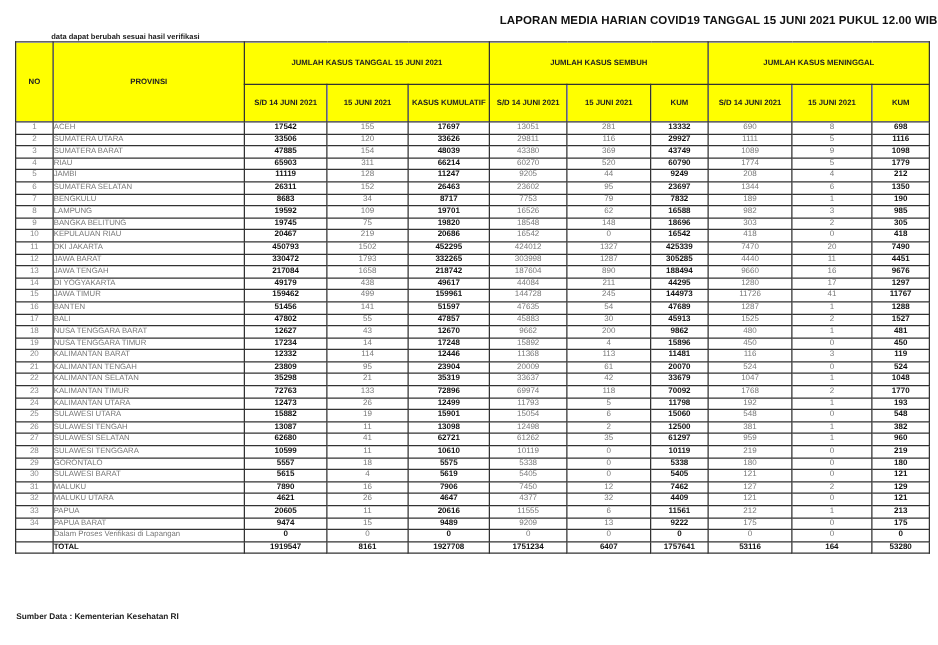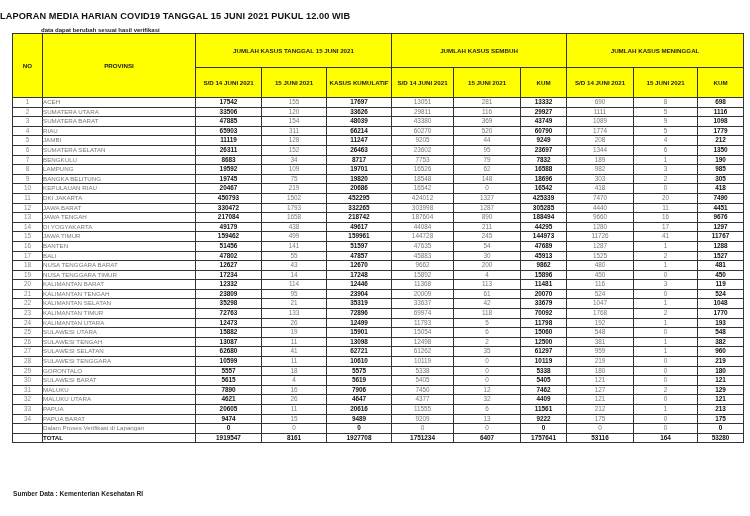--- a/index.html
+++ b/index.html
@@ -1,17 +1,17 @@
 <!DOCTYPE html>
 <html><head>
 <meta charset="utf-8">
 <style>
   html, body { margin:0; padding:0; background:#ffffff; }
   body { width:750px; height:516px; position:relative; overflow:hidden; font-family:"Liberation Sans", sans-serif; color:#111; }
-  .title { position:absolute; left:0; width:750px; top:11px; text-align:left; font-weight:bold; font-size:9.2px; letter-spacing:0.1px; }
+  .title { position:absolute; left:0; width:750px; top:11px; text-align:right; font-weight:bold; font-size:9.2px; letter-spacing:0.1px; }
   .note { position:absolute; left:41px; top:27px; font-size:6px; font-weight:bold; color:#222; }
   table.main { position:absolute; left:12px; top:33px; border-collapse:collapse; table-layout:fixed; width:731px; }
   table.main td, table.main th { border:1px solid #333; padding:0; overflow:hidden; white-space:nowrap; }
   th { background:#ffff00; font-size:6.2px; font-weight:bold; color:#222; text-align:center; vertical-align:middle; }
   tr.h1 th { height:33px; }
   tr.h2 th { height:29px; }
   td { height:8.6px; font-size:6.4px; line-height:8.6px; text-align:center; color:#777; font-family:"Liberation Sans", sans-serif; }
   td.no { color:#888; }
   td.prov { text-align:left; padding-left:2px; color:#777; font-size:6.2px; }
   td.b { font-weight:bold; color:#111; }

